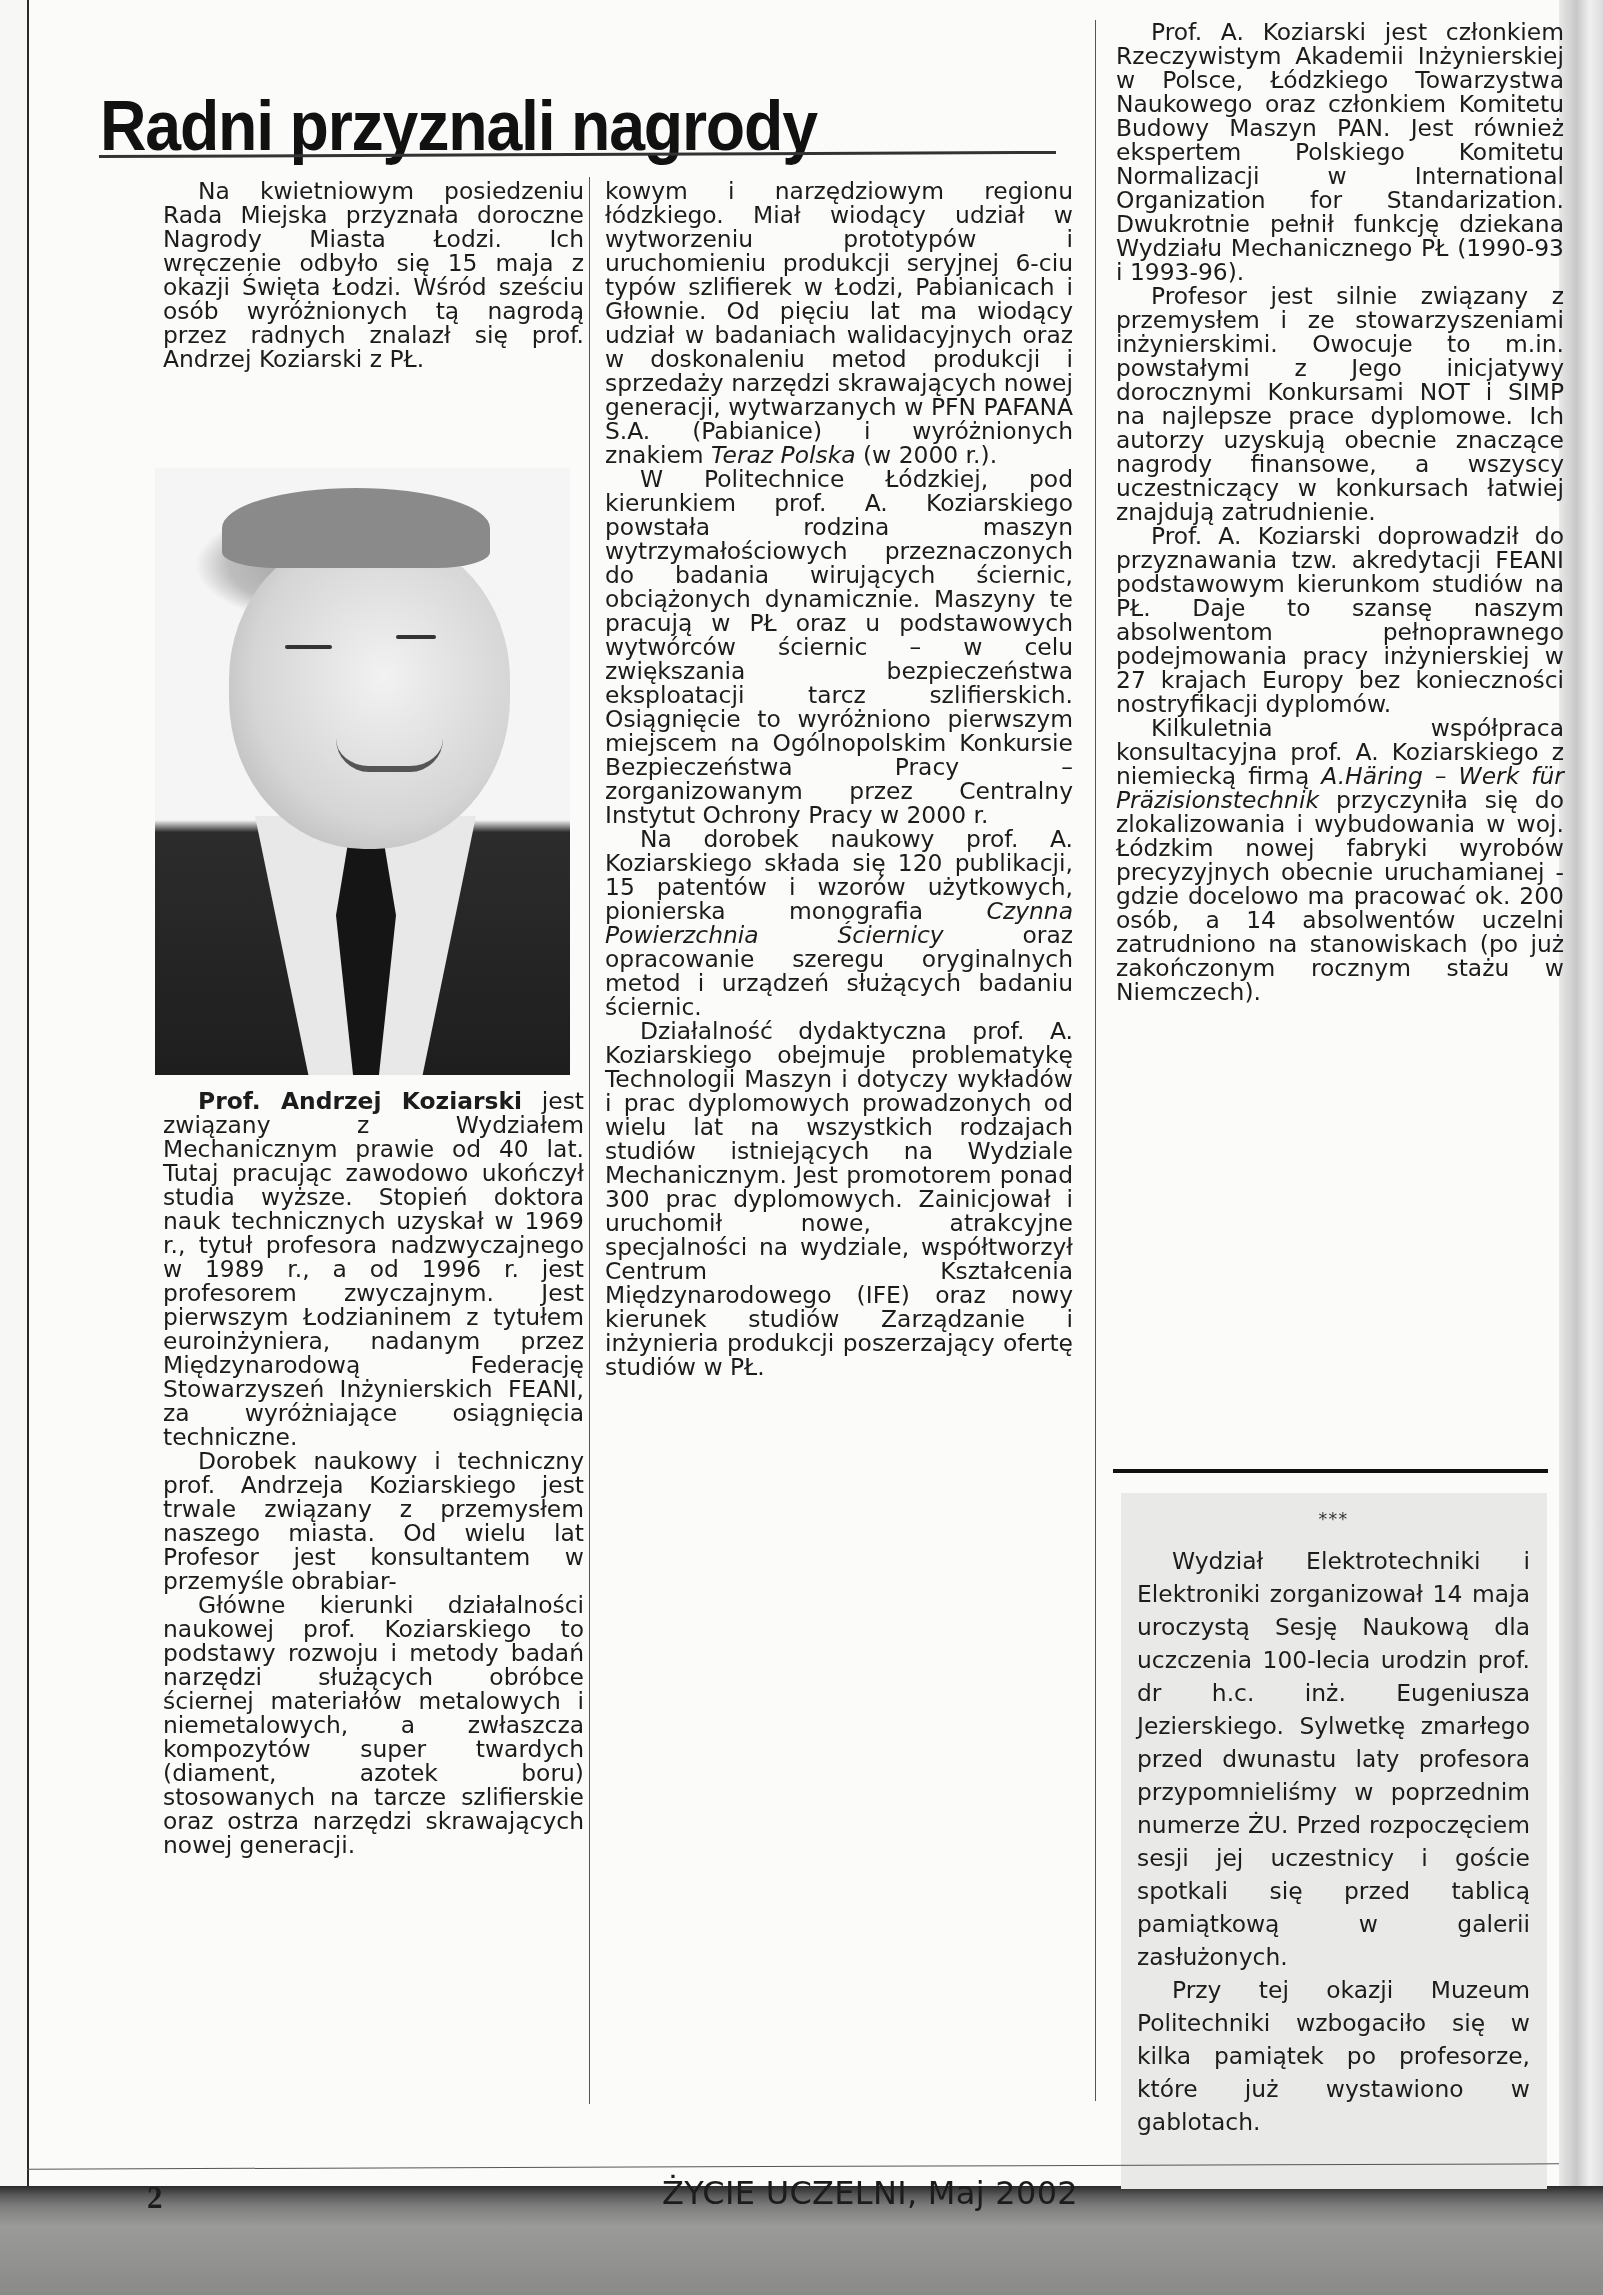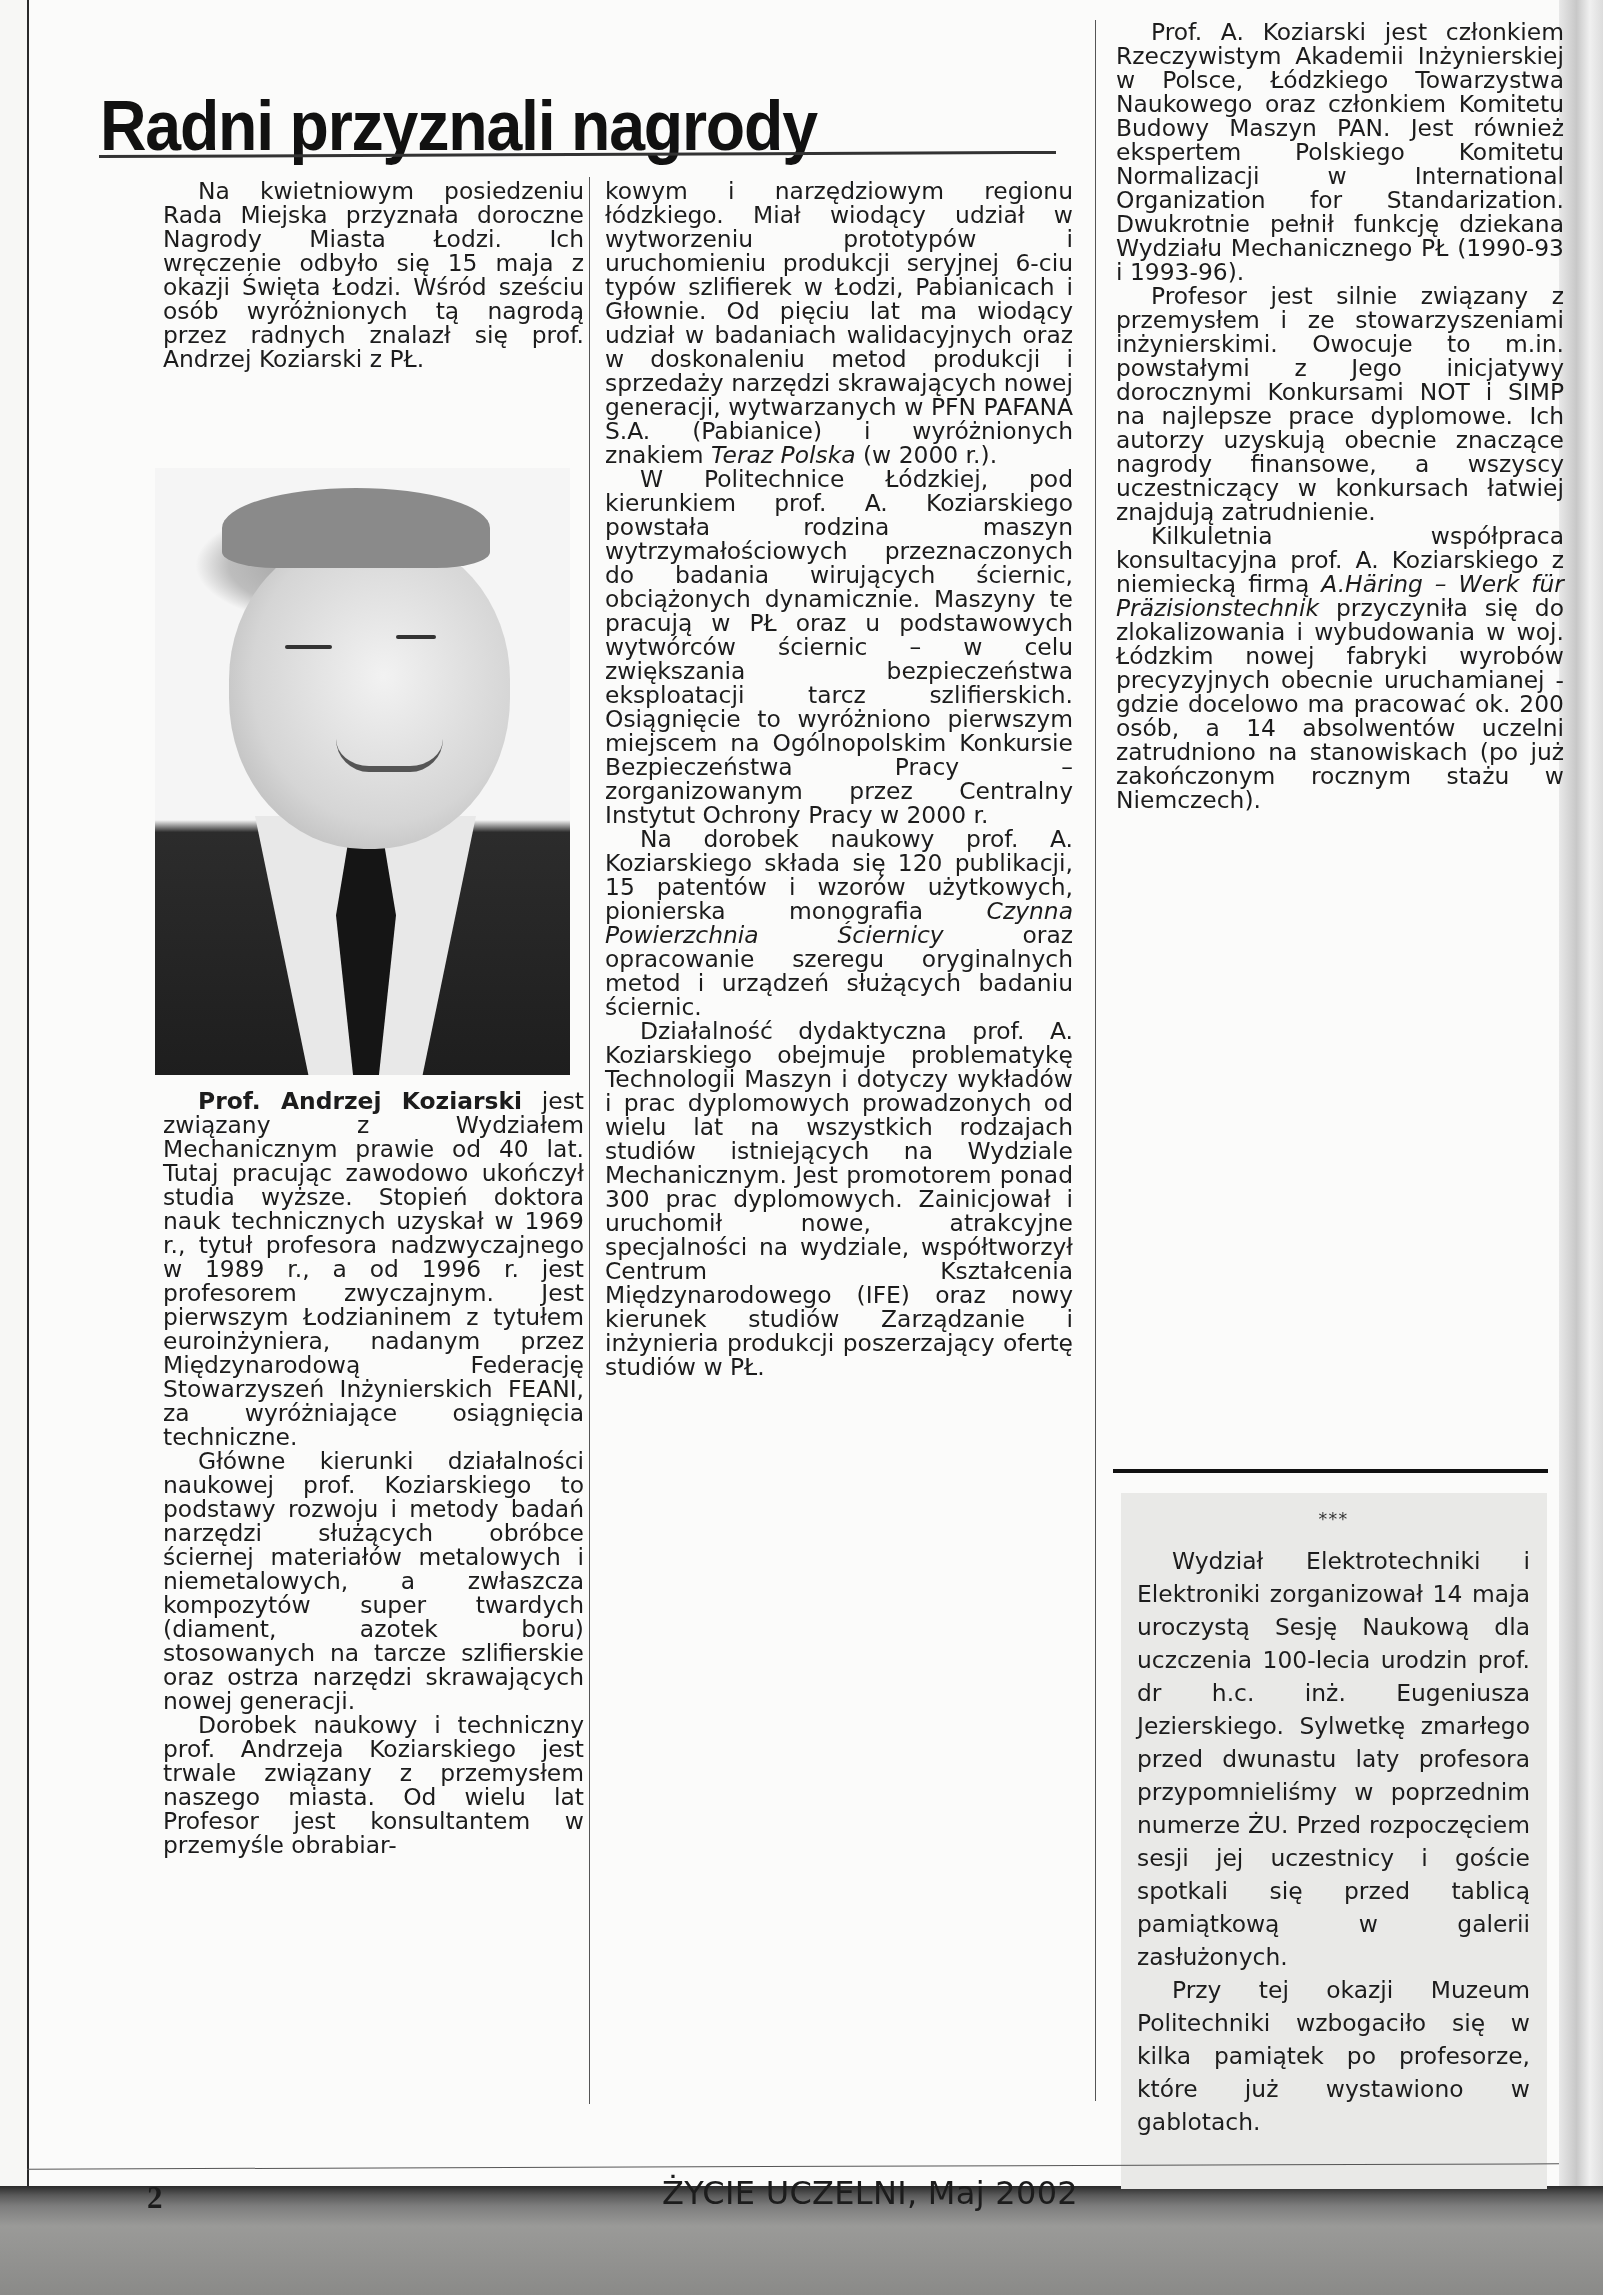--- a/index.html
+++ b/index.html
@@ -107,38 +107,39 @@
   <div class="tie"></div>
   <div class="face"></div>
   <div class="hair"></div>
   <div class="eye" style="left:130px;top:177px;width:47px;"></div>
   <div class="eye" style="left:241px;top:167px;width:40px;"></div>
   <div class="smile"></div>
 </div>
 
 <div class="col col1" style="top:1089px;">
   <p class="indent"><b class="name">Prof. Andrzej Koziarski</b><span> jest związany z Wydziałem Mechanicznym prawie od 40 lat. Tutaj pracując zawodowo ukończył studia wyższe. Stopień doktora nauk technicznych uzyskał w 1969 r., tytuł profesora nadzwyczajnego w 1989 r., a od 1996 r. jest profesorem zwyczajnym. Jest pierwszym Łodzianinem z tytułem euroinżyniera, nadanym przez Międzynarodową Federację Stowarzyszeń Inżynierskich FEANI, za wyróżniające osiągnięcia techniczne.</span></p>
+  <p class="indent">Dorobek naukowy i techniczny prof. Andrzeja Koziarskiego jest trwale związany z przemysłem naszego miasta. Od wielu lat Profesor jest konsultantem w przemyśle obrabiar-</p>
   <p class="indent">Główne kierunki działalności naukowej prof. Koziarskiego to podstawy rozwoju i metody badań narzędzi służących obróbce ściernej materiałów metalowych i niemetalowych, a zwłaszcza kompozytów super twardych (diament, azotek boru) stosowanych na tarcze szlifierskie oraz ostrza narzędzi skrawających nowej generacji.</p>
-  <p class="indent">Dorobek naukowy i techniczny prof. Andrzeja Koziarskiego jest trwale związany z przemysłem naszego miasta. Od wielu lat Profesor jest konsultantem w przemyśle obrabiar-</p>
 </div>
 
 <div class="col-divider" style="left:589px;top:177px;height:1927px;"></div>
 
 <div class="col col2">
   <p><span>kowym i narzędziowym regionu łódzkiego. Miał wiodący udział w wytworzeniu prototypów i uruchomieniu produkcji seryjnej 6-ciu typów szlifierek w Łodzi, Pabianicach i Głownie. Od pięciu lat ma wiodący udział w badaniach walidacyjnych oraz w doskonaleniu metod produkcji i sprzedaży narzędzi skrawających nowej generacji, wytwarzanych w PFN PAFANA S.A. (Pabianice) i wyróżnionych znakiem </span><span class="em">Teraz Polska</span><span> (w 2000 r.).</span></p>
   <p class="indent">W Politechnice Łódzkiej, pod kierunkiem prof. A. Koziarskiego powstała rodzina maszyn wytrzymałościowych przeznaczonych do badania wirujących ściernic, obciążonych dynamicznie. Maszyny te pracują w PŁ oraz u podstawowych wytwórców ściernic – w celu zwiększania bezpieczeństwa eksploatacji tarcz szlifierskich. Osiągnięcie to wyróżniono pierwszym miejscem na Ogólnopolskim Konkursie Bezpieczeństwa Pracy – zorganizowanym przez Centralny Instytut Ochrony Pracy w 2000 r.</p>
   <p class="indent"><span>Na dorobek naukowy prof. A. Koziarskiego składa się 120 publikacji, 15 patentów i wzorów użytkowych, pionierska monografia </span><span class="em">Czynna Powierzchnia Ściernicy</span><span> oraz opracowanie szeregu oryginalnych metod i urządzeń służących badaniu ściernic.</span></p>
   <p class="indent">Działalność dydaktyczna prof. A. Koziarskiego obejmuje problematykę Technologii Maszyn i dotyczy wykładów i prac dyplomowych prowadzonych od wielu lat na wszystkich rodzajach studiów istniejących na Wydziale Mechanicznym. Jest promotorem ponad 300 prac dyplomowych. Zainicjował i uruchomił nowe, atrakcyjne specjalności na wydziale, współtworzył Centrum Kształcenia Międzynarodowego (IFE) oraz nowy kierunek studiów Zarządzanie i inżynieria produkcji poszerzający ofertę studiów w PŁ.</p>
 </div>
 
 <div class="col-divider" style="left:1095px;top:20px;height:2081px;"></div>
 
 <div class="col col3">
   <p class="indent">Prof. A. Koziarski jest członkiem Rzeczywistym Akademii Inżynierskiej w Polsce, Łódzkiego Towarzystwa Naukowego oraz członkiem Komitetu Budowy Maszyn PAN. Jest również ekspertem Polskiego Komitetu Normalizacji w International Organization for Standarization. Dwukrotnie pełnił funkcję dziekana Wydziału Mechanicznego PŁ (1990-93 i 1993-96).</p>
   <p class="indent">Profesor jest silnie związany z przemysłem i ze stowarzyszeniami inżynierskimi. Owocuje to m.in. powstałymi z Jego inicjatywy dorocznymi Konkursami NOT i SIMP na najlepsze prace dyplomowe. Ich autorzy uzyskują obecnie znaczące nagrody finansowe, a wszyscy uczestniczący w konkursach łatwiej znajdują zatrudnienie.</p>
+  <p class="indent">Prof. A. Koziarski doprowadził do przyznawania tzw. akredytacji FEANI podstawowym kierunkom studiów na PŁ. Daje to szansę naszym absolwentom pełnoprawnego podejmowania pracy inżynierskiej w 27 krajach Europy bez konieczności nostryfikacji dyplomów.</p>
   <p class="indent"><span>Kilkuletnia współpraca konsultacyjna prof. A. Koziarskiego z niemiecką firmą </span><span class="em">A.Häring – Werk für Präzisionstechnik</span><span> przyczyniła się do zlokalizowania i wybudowania w woj. Łódzkim nowej fabryki wyrobów precyzyjnych obecnie uruchamianej - gdzie docelowo ma pracować ok. 200 osób, a 14 absolwentów uczelni zatrudniono na stanowiskach (po już zakończonym rocznym stażu w Niemczech).</span></p>
 </div>
 
 <div class="box-rule"></div>
 <div class="boxed"></div>
 <div class="box-text">
   <div class="stars">***</div>
   <p style="text-indent:35px">Wydział Elektrotechniki i Elektroniki zorganizował 14 maja uroczystą Sesję Naukową dla uczczenia 100-lecia urodzin prof. dr h.c. inż. Eugeniusza Jezierskiego. Sylwetkę zmarłego przed dwunastu laty profesora przypomnieliśmy w poprzednim numerze ŻU. Przed rozpoczęciem sesji jej uczestnicy i goście spotkali się przed tablicą pamiątkową w galerii zasłużonych.</p>
   <p style="text-indent:35px">Przy tej okazji Muzeum Politechniki wzbogaciło się w kilka pamiątek po profesorze, które już wystawiono w gablotach.</p>
 </div>

